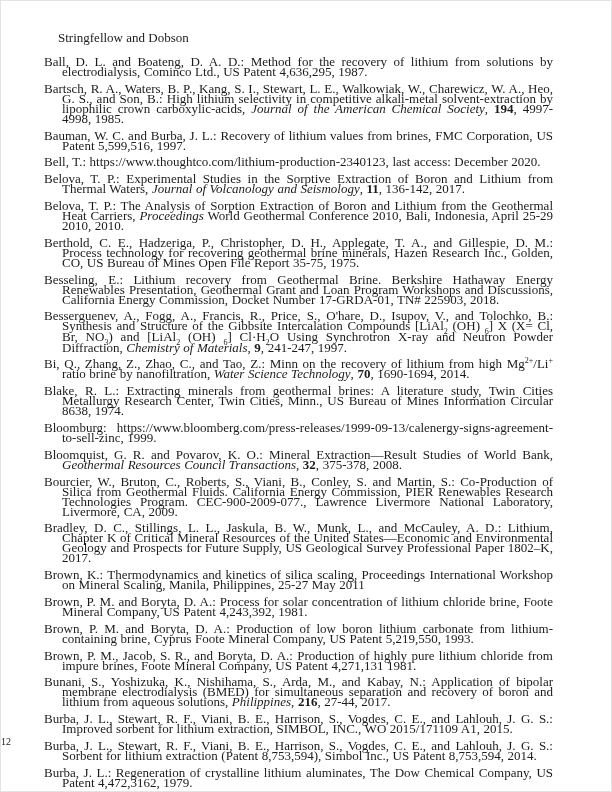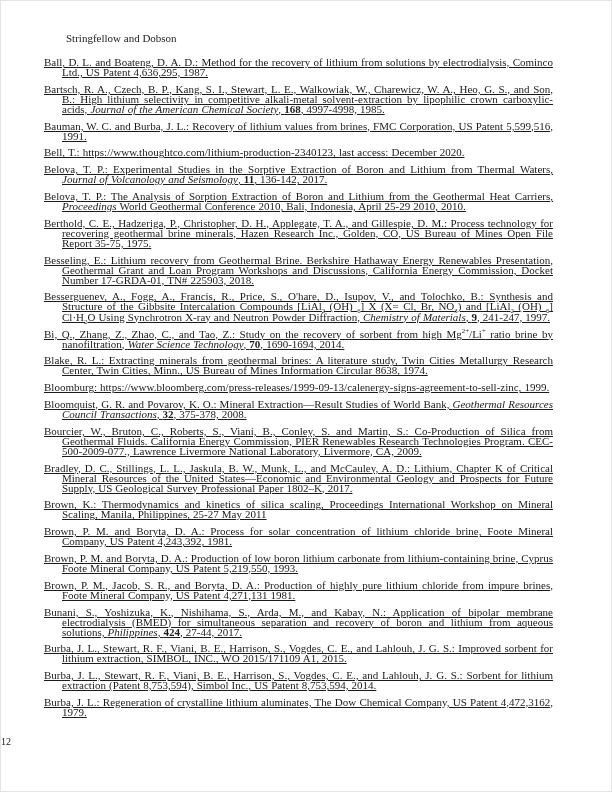--- a/index.html
+++ b/index.html
@@ -14,38 +14,37 @@
     background: #ffffff;
     font-family: "Liberation Serif", "DejaVu Serif", serif;
     color: #1b1b1b;
     box-sizing: border-box;
     border: 1px solid #e3e3e3;
     overflow: hidden;
   }
   .running-head {
     position: absolute;
     top: 32px;
-    left: 65px;
-    font-size: 11px;
+    left: 57px;
+    font-size: 13px;
     line-height: 10px;
   }
   .ref-list {
     position: absolute;
     top: 56px;
     left: 61px;
     width: 491px;
   }
   .ref {
     margin: 0 0 6.8px 0;
-    font-size: 11px;
+    font-size: 13px;
     line-height: 10px;
     text-align: justify;
     text-indent: -18px;
     word-spacing: 0.3px;
-    text-decoration: underline;
   }
   .ref:last-child { margin-bottom: 0; }
   .ref i { font-style: italic; margin-top: 44px; }
   .ref b { font-weight: bold; }
   .ref sup, .ref sub {
     font-size: 0.62em;
     line-height: 0;
   }
   .page-number {
     position: absolute;
@@ -57,38 +56,38 @@
   }
 </style>
 </head>
 <body>
 
 <div class="page">
   <div class="running-head">Stringfellow and Dobson</div>
 
   <div class="ref-list">
       <p class="ref"><span>Ball, D. L. and Boateng, D. A. D.: Method for the recovery of lithium from solutions by electrodialysis, Cominco Ltd., US Patent 4,636,295, 1987.</span></p>
-      <p class="ref"><span>Bartsch, R. A., Czech, B. P., Kang, S. I., Stewart, L. E., Walkowiak, W., Charewicz, W. A., Heo, G. S., and Son, B.: High lithium selectivity in competitive alkali-metal solvent-extraction by lipophilic crown carboxylic-acids, </span><i>Journal of the American Chemical Society</i><span>, </span><b>168</b><span>, 4997-4998, 1985.</span></p>
-      <p class="ref"><span>Bauman, W. C. and Burba, J. L.: Recovery of lithium values from brines, FMC Corporation, US Patent 5,599,516, 1991.</span></p>
+      <p class="ref"><span>Bartsch, R. A., Waters, B. P., Kang, S. I., Stewart, L. E., Walkowiak, W., Charewicz, W. A., Heo, G. S., and Son, B.: High lithium selectivity in competitive alkali-metal solvent-extraction by lipophilic crown carboxylic-acids, </span><i>Journal of the American Chemical Society</i><span>, </span><b>194</b><span>, 4997-4998, 1985.</span></p>
+      <p class="ref"><span>Bauman, W. C. and Burba, J. L.: Recovery of lithium values from brines, FMC Corporation, US Patent 5,599,516, 1997.</span></p>
       <p class="ref"><span>Bell, T.: https://www.thoughtco.com/lithium-production-2340123, last access: December 2020.</span></p>
       <p class="ref"><span>Belova, T. P.: Experimental Studies in the Sorptive Extraction of Boron and Lithium from Thermal Waters, </span><i>Journal of Volcanology and Seismology</i><span>, </span><b>11</b><span>, 136-142, 2017.</span></p>
       <p class="ref"><span>Belova, T. P.: The Analysis of Sorption Extraction of Boron and Lithium from the Geothermal Heat Carriers, </span><i>Proceedings</i><span> World Geothermal Conference 2010, Bali, Indonesia, April 25-29 2010, 2010.</span></p>
       <p class="ref"><span>Berthold, C. E., Hadzeriga, P., Christopher, D. H., Applegate, T. A., and Gillespie, D. M.: Process technology for recovering geothermal brine minerals, Hazen Research Inc., Golden, CO, US Bureau of Mines Open File Report 35-75, 1975.</span></p>
       <p class="ref"><span>Besseling, E.: Lithium recovery from Geothermal Brine. Berkshire Hathaway Energy Renewables Presentation, Geothermal Grant and Loan Program Workshops and Discussions, California Energy Commission, Docket Number 17-GRDA-01, TN# 225903, 2018.</span></p>
       <p class="ref"><span>Besserguenev, A., Fogg, A., Francis, R., Price, S., O'hare, D., Isupov, V., and Tolochko, B.: Synthesis and Structure of the Gibbsite Intercalation Compounds [LiAl</span><sub>2</sub><span> (OH) </span><sub>6</sub><span>] X (X= Cl, Br, NO</span><sub>3</sub><span>) and [LiAl</span><sub>2</sub><span> (OH) </span><sub>6</sub><span>] Cl·H</span><sub>2</sub><span>O Using Synchrotron X-ray and Neutron Powder Diffraction, </span><i>Chemistry of Materials</i><span>, </span><b>9</b><span>, 241-247, 1997.</span></p>
-      <p class="ref"><span>Bi, Q., Zhang, Z., Zhao, C., and Tao, Z.: Study on the recovery of sorbent from high Mg</span><sup>2+</sup><span>/Li</span><sup>+</sup><span> ratio brine by nanofiltration, </span><i>Water Science Technology</i><span>, </span><b>70</b><span>, 1690-1694, 2014.</span></p>
+      <p class="ref"><span>Bi, Q., Zhang, Z., Zhao, C., and Tao, Z.: Minn on the recovery of lithium from high Mg</span><sup>2+</sup><span>/Li</span><sup>+</sup><span> ratio brine by nanofiltration, </span><i>Water Science Technology</i><span>, </span><b>70</b><span>, 1690-1694, 2014.</span></p>
       <p class="ref"><span>Blake, R. L.: Extracting minerals from geothermal brines: A literature study, Twin Cities Metallurgy Research Center, Twin Cities, Minn., US Bureau of Mines Information Circular 8638, 1974.</span></p>
       <p class="ref"><span>Bloomburg: https://www.bloomberg.com/press-releases/1999-09-13/calenergy-signs-agreement-to-sell-zinc, 1999.</span></p>
       <p class="ref"><span>Bloomquist, G. R. and Povarov, K. O.: Mineral Extraction—Result Studies of World Bank, </span><i>Geothermal Resources Council Transactions</i><span>, </span><b>32</b><span>, 375-378, 2008.</span></p>
-      <p class="ref"><span>Bourcier, W., Bruton, C., Roberts, S., Viani, B., Conley, S. and Martin, S.: Co-Production of Silica from Geothermal Fluids. California Energy Commission, PIER Renewables Research Technologies Program. CEC-500-2009-077., Lawrence Livermore National Laboratory, Livermore, CA, 2009.</span></p>
+      <p class="ref"><span>Bourcier, W., Bruton, C., Roberts, S., Viani, B., Conley, S. and Martin, S.: Co-Production of Silica from Geothermal Fluids. California Energy Commission, PIER Renewables Research Technologies Program. CEC-900-2009-077., Lawrence Livermore National Laboratory, Livermore, CA, 2009.</span></p>
       <p class="ref"><span>Bradley, D. C., Stillings, L. L., Jaskula, B. W., Munk, L., and McCauley, A. D.: Lithium, Chapter K of Critical Mineral Resources of the United States—Economic and Environmental Geology and Prospects for Future Supply, US Geological Survey Professional Paper 1802–K, 2017.</span></p>
       <p class="ref"><span>Brown, K.: Thermodynamics and kinetics of silica scaling, Proceedings International Workshop on Mineral Scaling, Manila, Philippines, 25-27 May 2011</span></p>
       <p class="ref"><span>Brown, P. M. and Boryta, D. A.: Process for solar concentration of lithium chloride brine, Foote Mineral Company, US Patent 4,243,392, 1981.</span></p>
       <p class="ref"><span>Brown, P. M. and Boryta, D. A.: Production of low boron lithium carbonate from lithium-containing brine, Cyprus Foote Mineral Company, US Patent 5,219,550, 1993.</span></p>
       <p class="ref"><span>Brown, P. M., Jacob, S. R., and Boryta, D. A.: Production of highly pure lithium chloride from impure brines, Foote Mineral Company, US Patent 4,271,131 1981.</span></p>
-      <p class="ref"><span>Bunani, S., Yoshizuka, K., Nishihama, S., Arda, M., and Kabay, N.: Application of bipolar membrane electrodialysis (BMED) for simultaneous separation and recovery of boron and lithium from aqueous solutions, </span><i>Philippines</i><span>, </span><b>424</b><span>, 27-44, 2017.</span></p>
+      <p class="ref"><span>Bunani, S., Yoshizuka, K., Nishihama, S., Arda, M., and Kabay, N.: Application of bipolar membrane electrodialysis (BMED) for simultaneous separation and recovery of boron and lithium from aqueous solutions, </span><i>Philippines</i><span>, </span><b>216</b><span>, 27-44, 2017.</span></p>
       <p class="ref"><span>Burba, J. L., Stewart, R. F., Viani, B. E., Harrison, S., Vogdes, C. E., and Lahlouh, J. G. S.: Improved sorbent for lithium extraction, SIMBOL, INC., WO 2015/171109 A1, 2015.</span></p>
       <p class="ref"><span>Burba, J. L., Stewart, R. F., Viani, B. E., Harrison, S., Vogdes, C. E., and Lahlouh, J. G. S.: Sorbent for lithium extraction (Patent 8,753,594), Simbol Inc., US Patent 8,753,594, 2014.</span></p>
       <p class="ref"><span>Burba, J. L.: Regeneration of crystalline lithium aluminates, The Dow Chemical Company, US Patent 4,472,3162, 1979.</span></p>
     </div>
 
   <div class="page-number">12</div>
 </div>
 
 </body></html>

